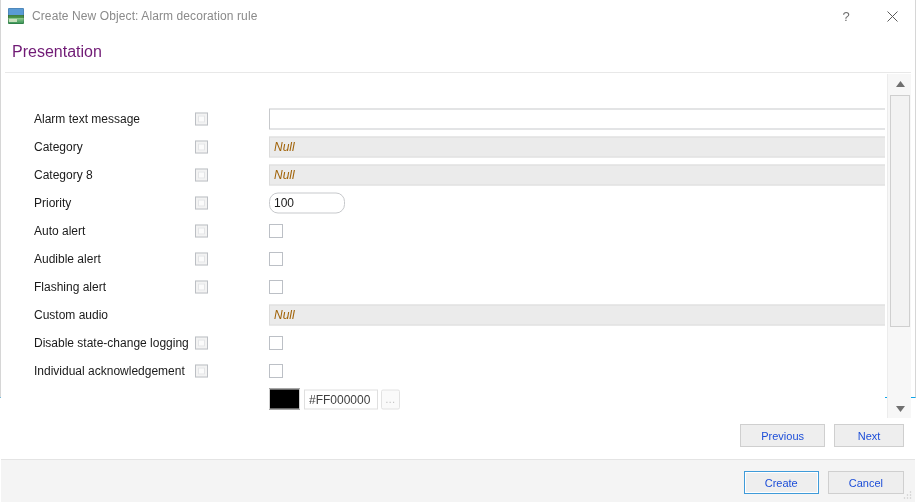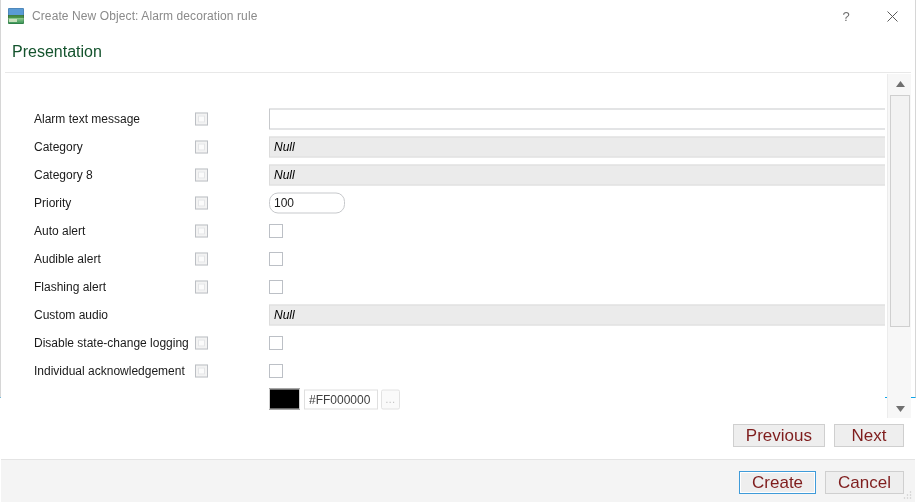--- a/index.html
+++ b/index.html
@@ -79,21 +79,21 @@
   .page-header {
     position: absolute;
     top: 32px; left: 0; right: 0;
     height: 40px;
     display: flex;
     align-items: center;
   }
   .page-title {
     margin-left: 11px;
     font-size: 16px;
-    color: #14532d;
+    color: #701a75;
     font-weight: 400;
   }
   .header-rule {
     position: absolute;
     top: 72px; left: 4px; right: 4px;
     height: 1px;
     background: #e8e8e8;
   }
 
   
@@ -187,21 +187,21 @@
     font-family: "Liberation Sans", sans-serif;
     font-size: 12px;
     color: #1a1a1a;
     padding: 0 4px;
     line-height: 19px;
     outline: none;
   }
   .txt.disabled {
     background: #ebebeb;
     border: 1px solid #dcdcdc;
-    color: #000000;
+    color: #a16207;
     font-style: italic;
   }
   .txt.narrow { width: 76px; border-radius: 9px; }
   .txt.hex {
     width: 74px;
     height: 20px;
     line-height: 18px;
     color: #3f3f3f;
     border: 1px solid #dfdfdf;
   }
@@ -276,26 +276,26 @@
     position: absolute;
     top: 424px;
     right: 11px;
     display: flex;
     gap: 9px;
   }
   .btn {
     box-sizing: border-box;
     min-width: 70px;
     height: 23px;
-    padding: 0 12px;
+    padding: 0 20px;
     border: 1px solid #cfcfcf;
     background: #eeeeee;
     font-family: "Liberation Sans", sans-serif;
-    font-size: 17px;
-    color: #7f1d1d;
+    font-size: 11px;
+    color: #1d4ed8;
     display: flex;
     align-items: center;
     justify-content: center;
     cursor: default;
   }
   .btn.primary {
     border: 1px solid #3f9bd9;
     background: #eeeeee;
     box-shadow: inset 0 0 0 1px #ffffff;
   }

